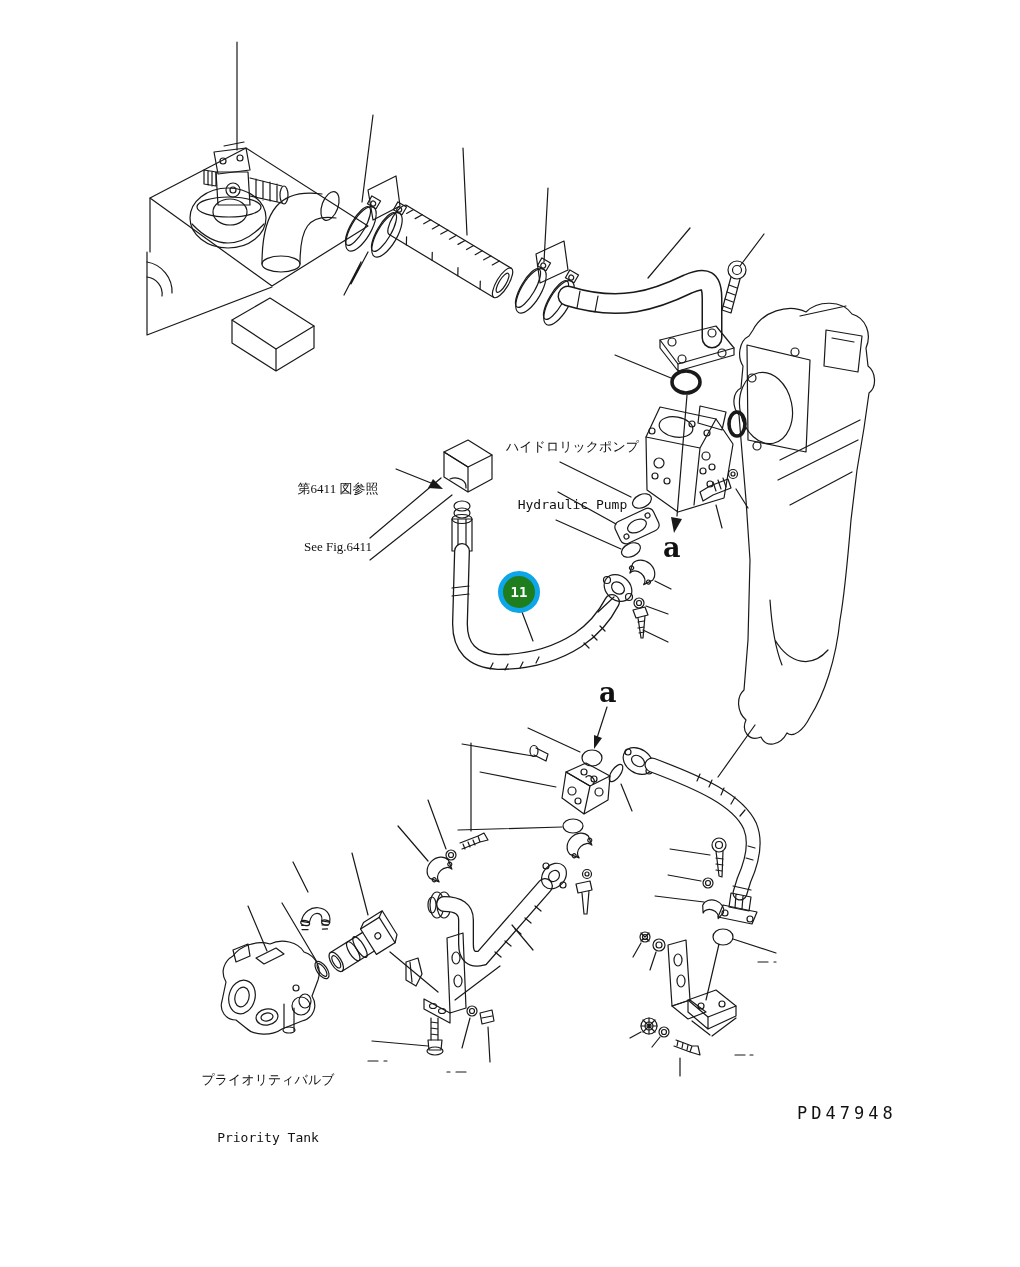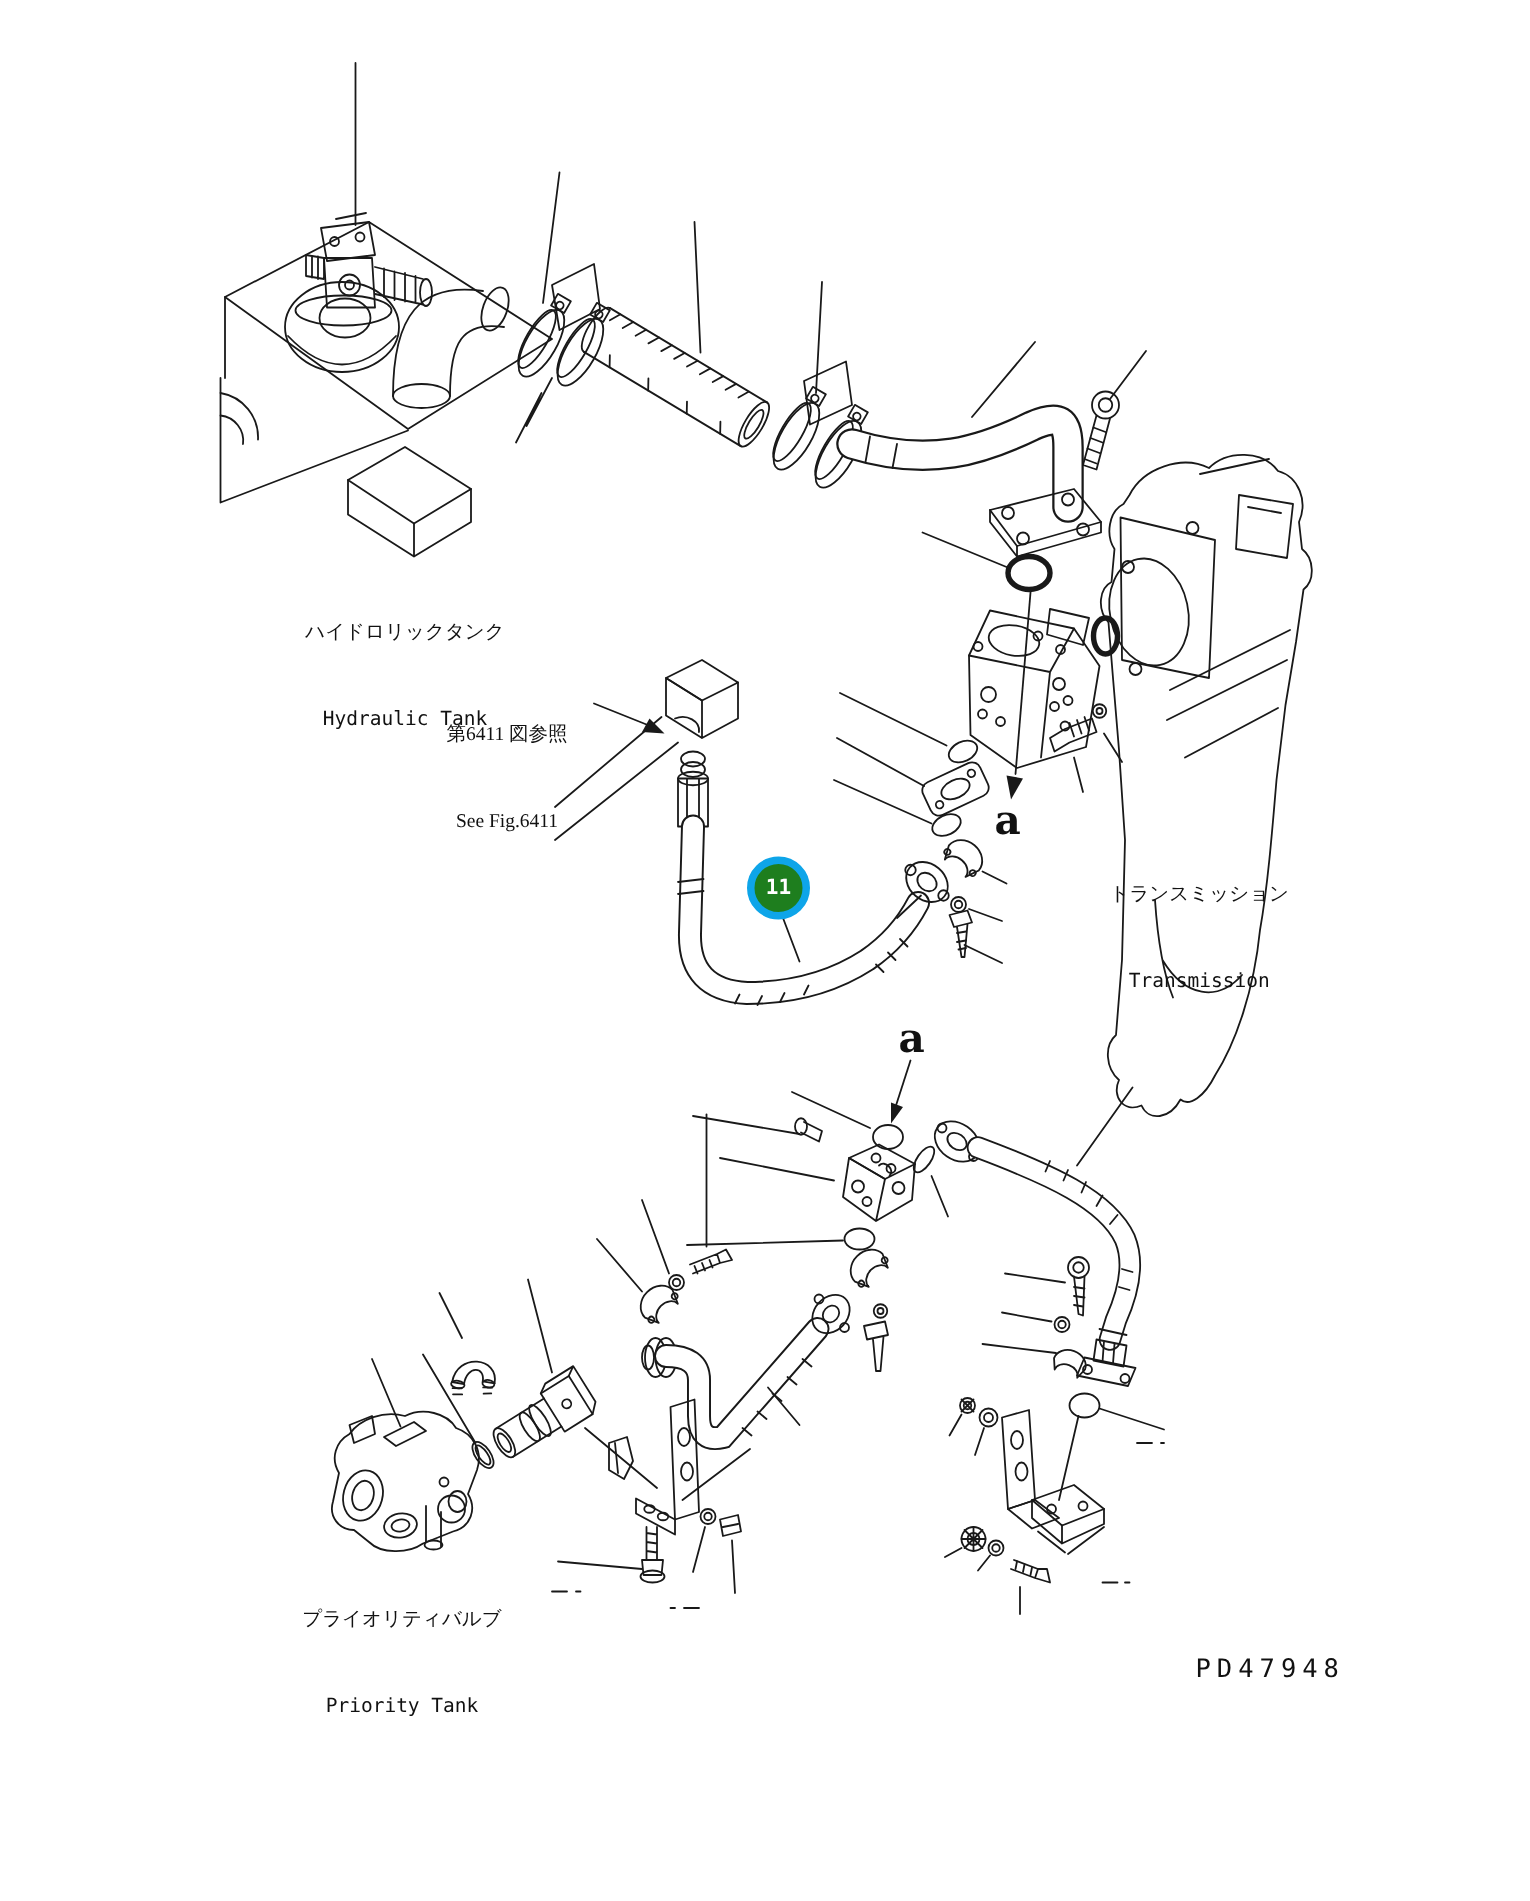--- a/index.html
+++ b/index.html
@@ -397,30 +397,26 @@
   </g>
 
   <g>
     <path class="ln" d="M368,1061 L378,1061 M384,1061 L387,1061"></path>
     <path class="ln" d="M447,1072 L450,1072 M456,1072 L466,1072"></path>
     <path class="ln" d="M735,1055 L745,1055 M750,1055 L753,1055"></path>
     <path class="ln" d="M758,962 L768,962 M774,962 L776,962"></path>
   </g>
 </svg>
 
-<div class="lbl" style="left:195px;top:372px;width:150px;">
-  <div class="jp">ハイドロリックタンク</div>
-  <div class="en">Hydraulic Tank</div>
+
+<div class="lbl" style="left:500px;top:397px;width:145px;">
+  <div class="jp">ハイドロリックポンプ</div>
+  <div class="en">Hydraulic Pump</div>
 </div>
 
-
-<div class="lbl" style="left:737px;top:547px;width:125px;">
-  <div class="jp">トランスミッション</div>
-  <div class="en">Transmission</div>
-</div>
 
 <div class="lbl" style="left:198px;top:1030px;width:140px;">
   <div class="jp">プライオリティバルブ</div>
   <div class="en">Priority Tank</div>
 </div>
 
 <div class="lbl" style="left:278px;top:439px;width:120px;font-family:Liberation Serif, serif;">
   <div class="jp">第6411 図参照</div>
   <div class="en">See Fig.6411</div>
 </div>

